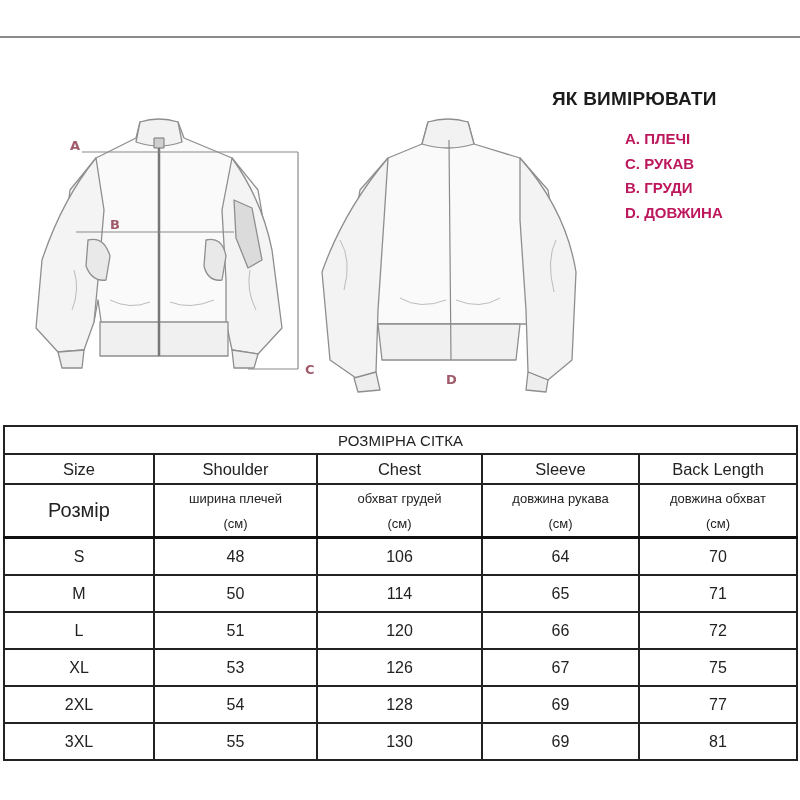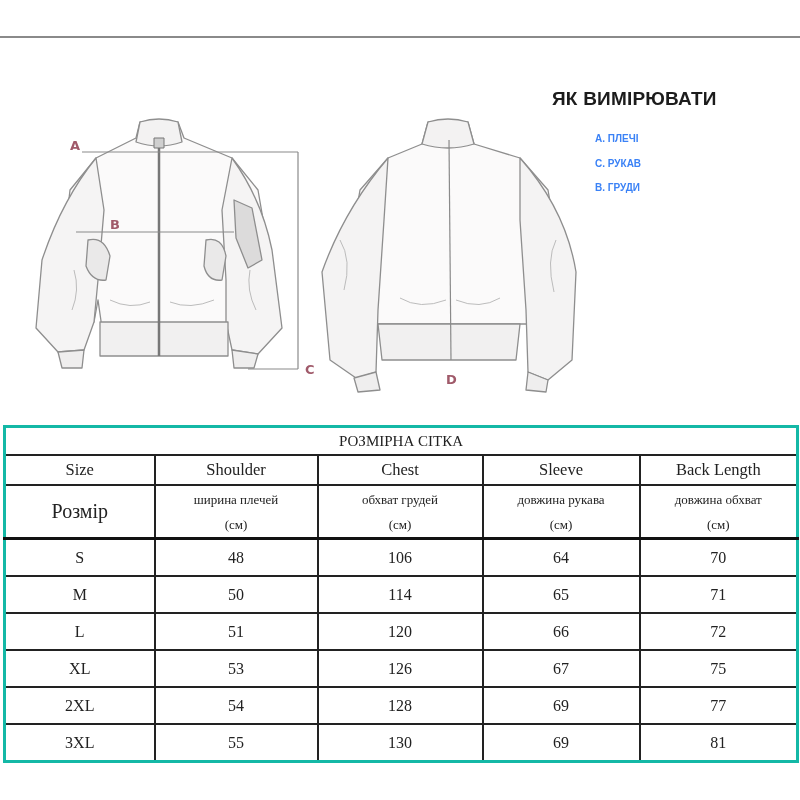--- a/index.html
+++ b/index.html
@@ -23,30 +23,30 @@
 
     .how-to {
       position: absolute; left: 552px; top: 88px;
       font-family: Liberation Sans, sans-serif; font-weight: bold;
     }
     .how-to-title {
       font-size: 19px; letter-spacing: 0.2px; color: #1c1c1c;
       margin: 0 0 17px 0;
     }
     .legend-list { list-style: none; margin: 0; padding: 0 0 0 43px; }
-    .legend-list li { font-size: 10px; line-height: 24.5px; color: #3b82f6; }
+    .legend-list li { font-size: 15px; line-height: 24.5px; color: #be185d; margin-left: 30px; }
 
     
     .size-table {
       position: absolute; left: 3px; top: 425px;
       width: 793px;
       border-collapse: collapse;
-      border: 3px solid #14b8a6;
+      border: 1px solid #14b8a6;
       table-layout: fixed;
-      font-family: Liberation Serif, serif;
+      font-family: Liberation Sans, sans-serif;
       font-size: 16px;
       color: #222;
     }
     .size-table td, .size-table th {
       border: 2px solid #222;
       text-align: center; vertical-align: middle;
       padding: 0; font-weight: normal;
     }
     .size-table .title-row td { height: 26px; font-size: 15px; }
     .size-table .head-row th { height: 28px; font-size: 16.5px; margin-top: 20px; }
@@ -127,20 +127,21 @@
       </g>
     </svg>
   </div>
 
   <div class="how-to">
     <div class="how-to-title">ЯК ВИМІРЮВАТИ</div>
     <ul class="legend-list">
       <li>A. ПЛЕЧІ</li>
       <li>C. РУКАВ</li>
       <li>B. ГРУДИ</li>
+      <li>D. ДОВЖИНА</li>
     </ul>
   </div>
 
   <table class="size-table">
     <colgroup>
       <col class="col-size">
         <col class="col-sh">
         <col class="col-ch">
         <col class="col-sl">
         <col class="col-bl">

